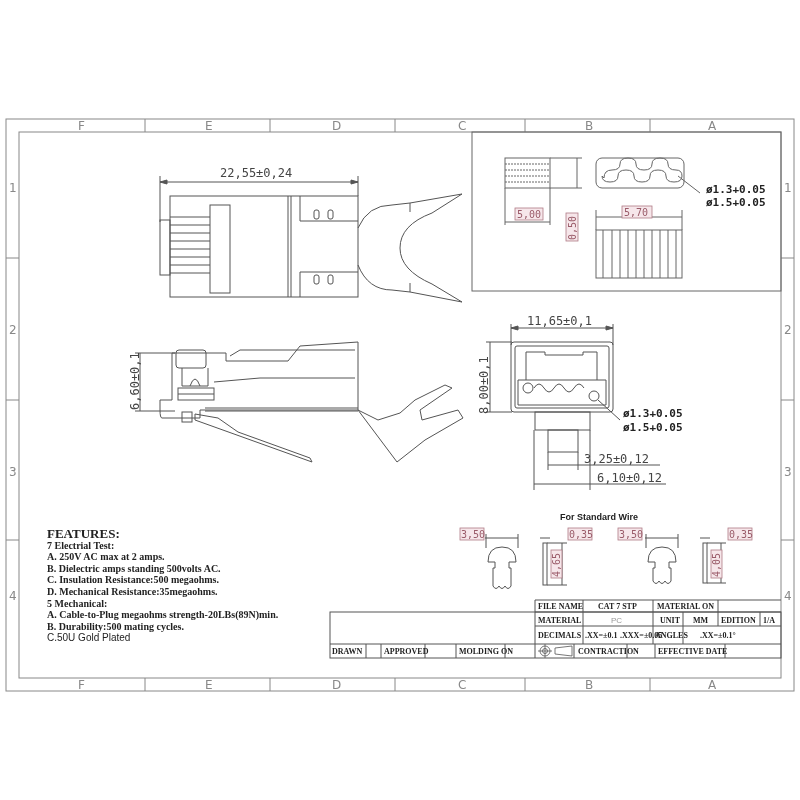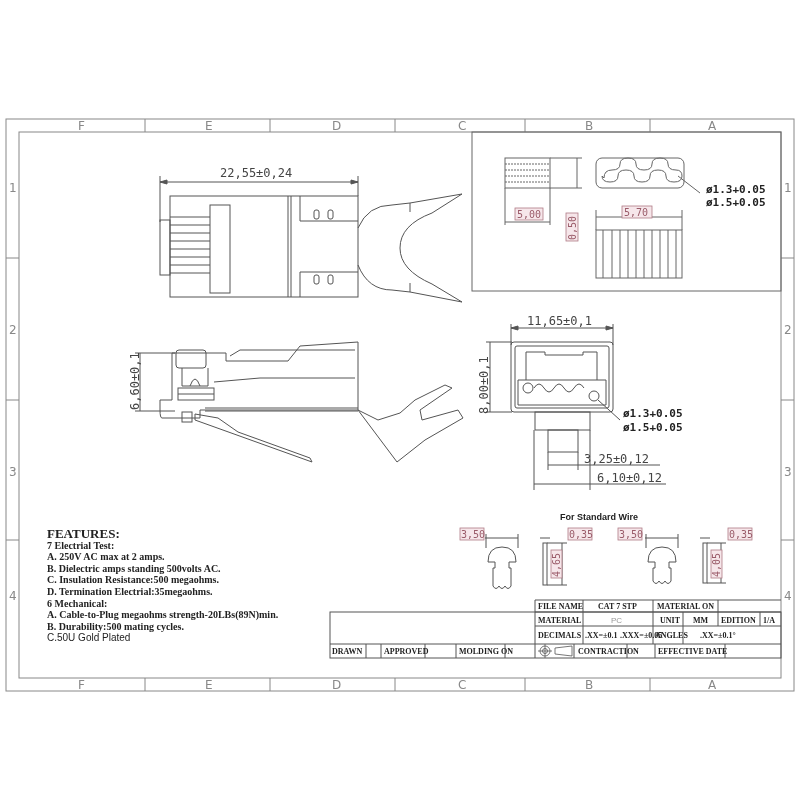--- a/index.html
+++ b/index.html
@@ -299,18 +299,18 @@
     <path d="M555,648 L572,646 L572,656 L555,654 Z"></path>
   </g>
 </svg>
 
 <div class="feat">
   <div style="font-size:13px">FEATURES:</div>
   <div>7 Electrial Test:</div>
   <div>A. 250V AC max at 2 amps.</div>
   <div>B. Dielectric amps standing 500volts AC.</div>
   <div>C. Insulation Resistance:500 megaohms.</div>
-  <div>D. Termination Electrial:35megaohms.</div>
-  <div>6 Mechanical:</div>
+  <div>D. Mechanical Resistance:35megaohms.</div>
+  <div>5 Mechanical:</div>
   <div>A. Cable-to-Plug megaohms strength-20LBs(89N)min.</div>
   <div>B. Durability:500 mating cycles.</div>
   <div class="last">C.50U Gold Plated</div>
 </div>
 
 </body></html>

